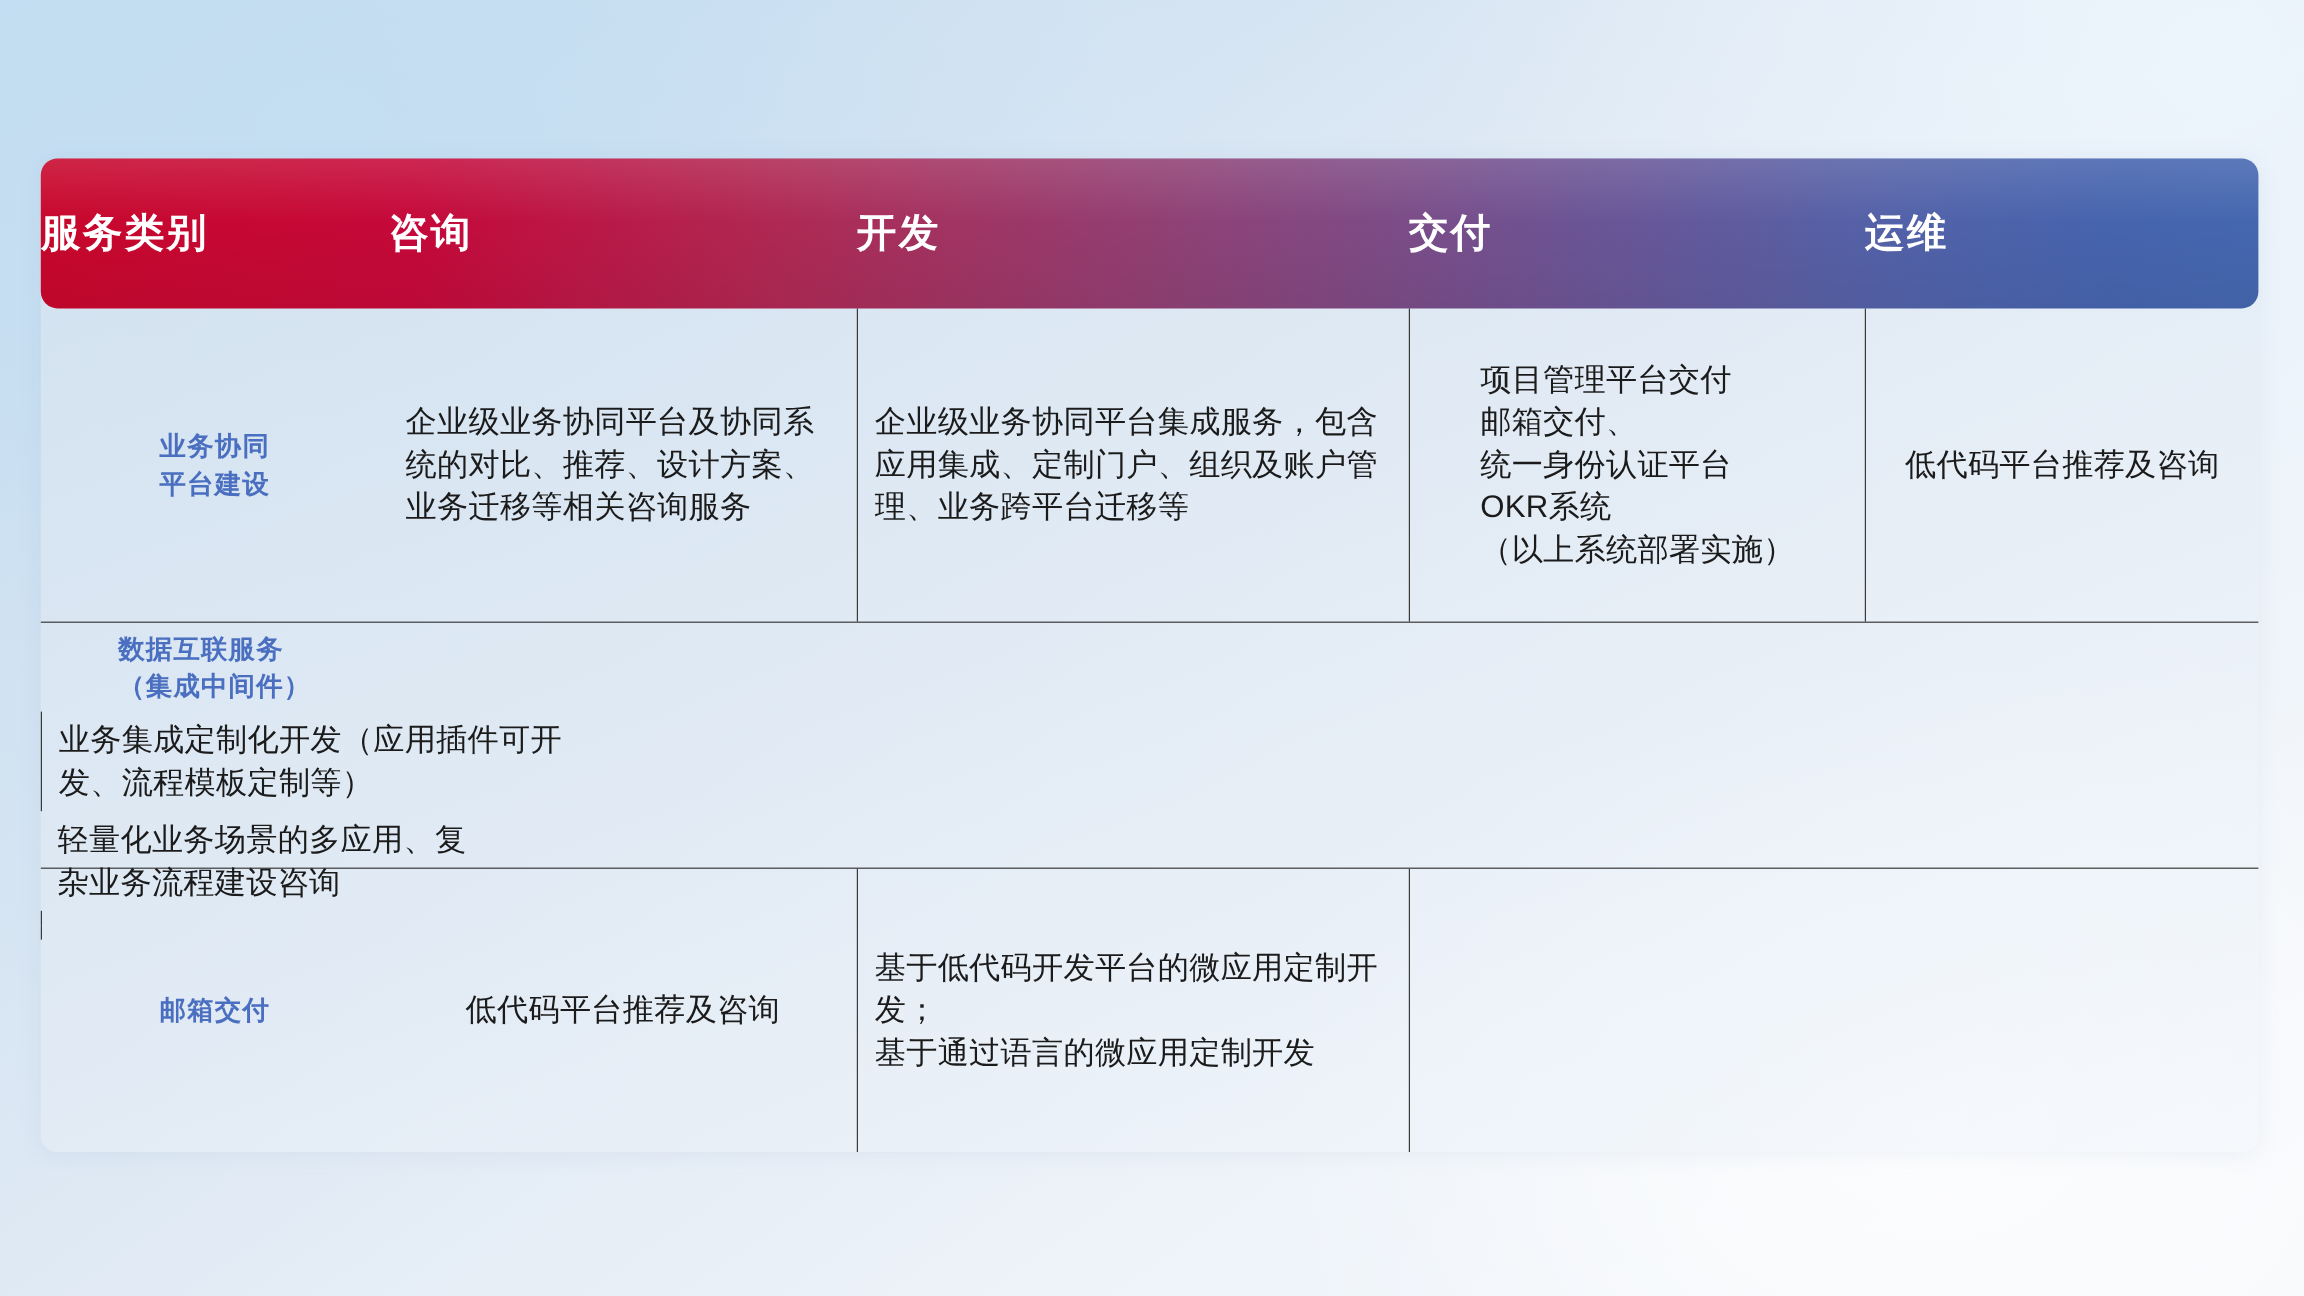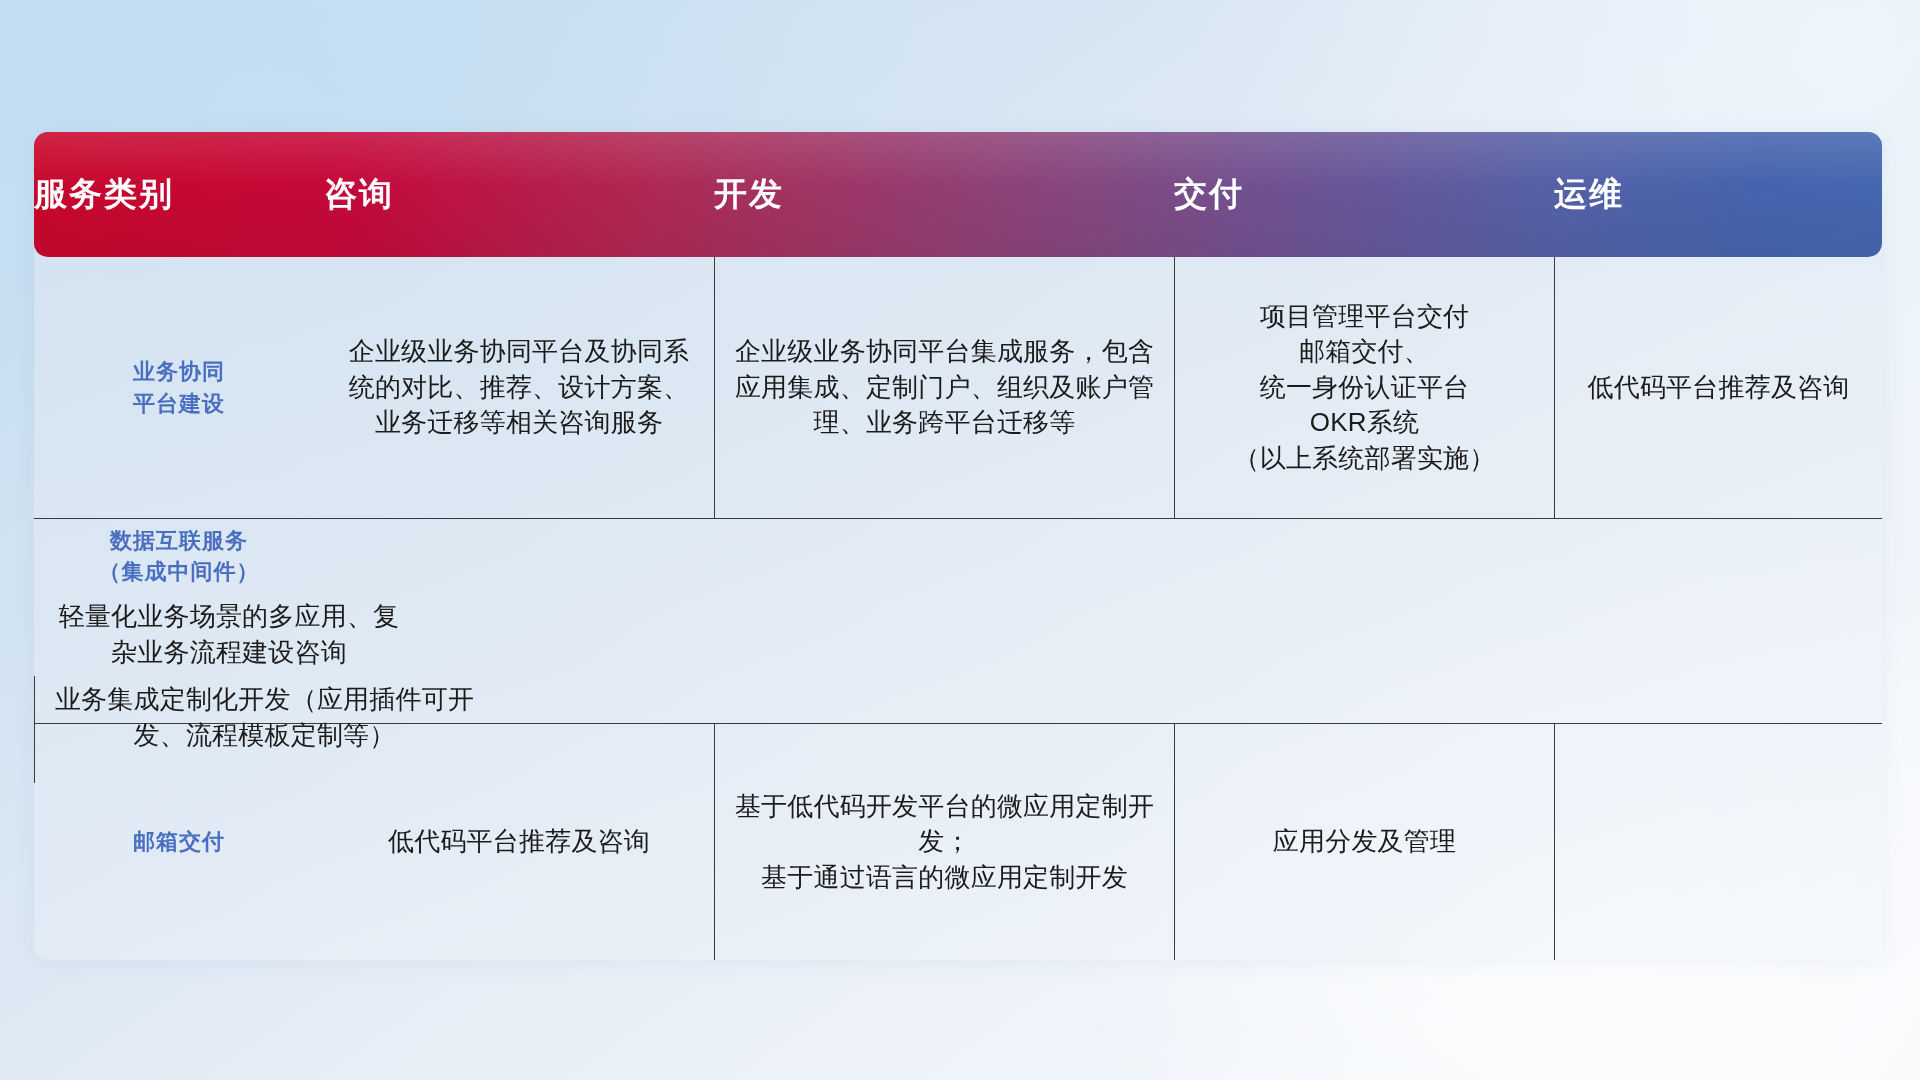--- a/index.html
+++ b/index.html
@@ -114,21 +114,21 @@
 
   .trow.r0, .trow.r1 {
     border-bottom: 1.6px solid #3a3a3a;
   }
 
   .td {
     box-sizing: border-box;
     display: flex;
     align-items: center;
     justify-content: center;
-    text-align: center;
+    text-align: left;
     padding: 6px 14px;
     font-size: 26px;
     line-height: 1.36;
     color: #1b1b1b;
     letter-spacing: 0.2px;
   }
 
   .td.c1, .td.c2, .td.c3, .td.c4 {
     border-left: 1.6px solid #3a3a3a;
   }
@@ -169,30 +169,29 @@
 邮箱交付、
 统一身份认证平台
 OKR系统
 （以上系统部署实施）</div>
         <div class="td c4">低代码平台推荐及咨询</div>
       </div>
 
       <div class="trow r1">
         <div class="td c0 rowlabel" style="white-space: pre-line;">数据互联服务
 （集成中间件）</div>
+        <div class="td c2">业务集成定制化开发（应用插件可开发、流程模板定制等）</div>
         <div class="td c1">轻量化业务场景的多应用、复杂业务流程建设咨询</div>
-        <div class="td c2">业务集成定制化开发（应用插件可开发、流程模板定制等）</div>
         <div class="td c3"></div>
         <div class="td c4"></div>
       </div>
 
       <div class="trow r2">
         <div class="td c0 rowlabel">邮箱交付</div>
         <div class="td c1">低代码平台推荐及咨询</div>
         <div class="td c2" style="white-space: pre-line;">基于低代码开发平台的微应用定制开发；
 基于通过语言的微应用定制开发</div>
-        <div class="td c3">应用分发及管理</div>
         <div class="td c4"></div>
       </div>
 
     </div>
   </div>
 </div>
 
 </body></html>

